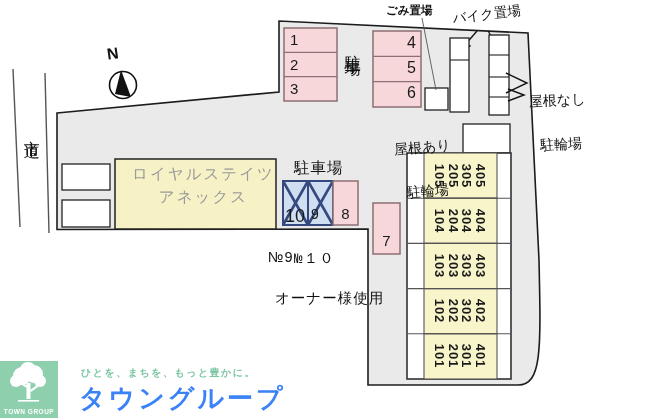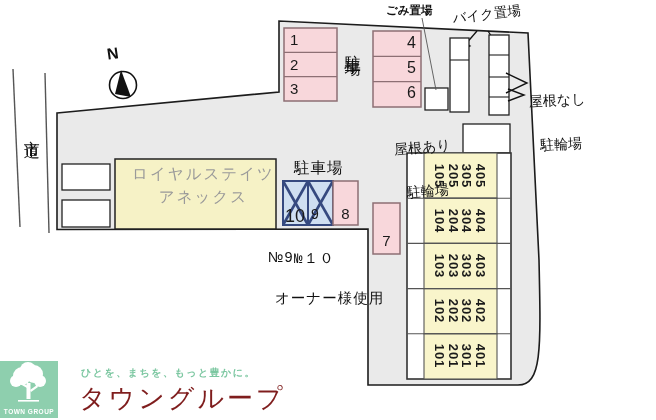--- a/index.html
+++ b/index.html
@@ -31,22 +31,22 @@
   }
   .logo-text{
     position:absolute;left:0;bottom:3px;width:100%;text-align:center;
     color:#fff;font-size:6.5px;font-weight:bold;letter-spacing:.5px;
   }
   .tagline{
     position:absolute;left:81px;top:366px;font-size:10px;font-weight:bold;
     color:#7cc7a1;letter-spacing:1.5px;
   }
   .company{
-    position:absolute;left:79px;top:381px;font-size:26px;font-weight:normal;
-    color:#7f1d1d;letter-spacing:3px;
+    position:absolute;left:79px;top:381px;font-size:26px;font-weight:bold;
+    color:#3b82f6;letter-spacing:3px;
   }
 </style>
 </head>
 <body>
 
 <div id="stage">
 
   <svg id="plan-svg" width="656" height="420" viewBox="0 0 656 420">
 
     <line x1="13" y1="69" x2="20" y2="227" stroke="#555" stroke-width="1.4"></line>

